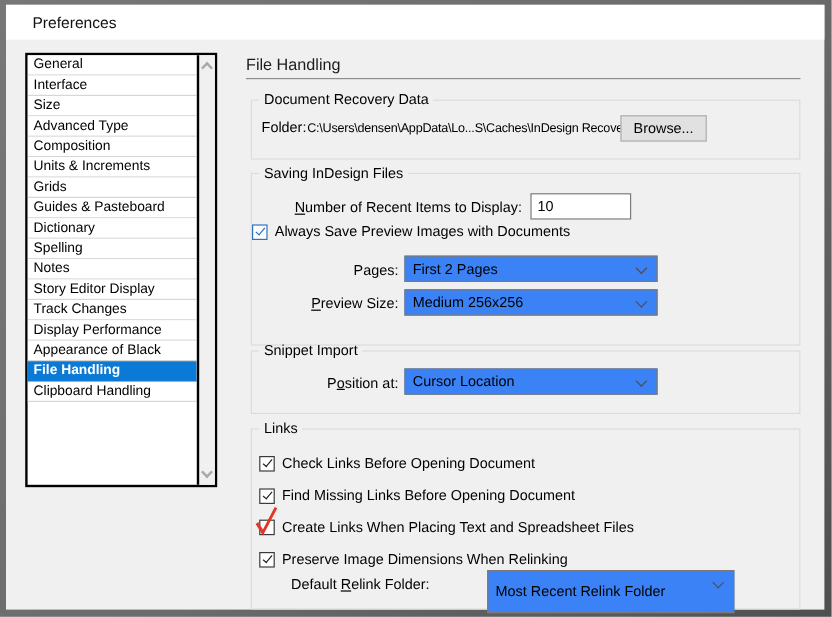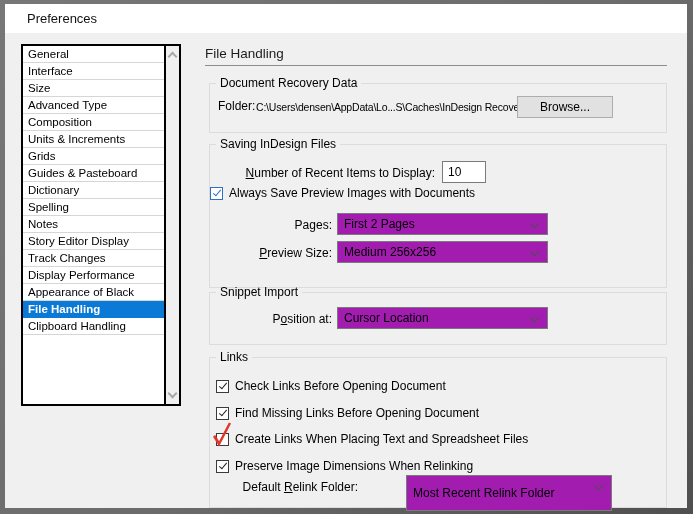--- a/index.html
+++ b/index.html
@@ -39,21 +39,21 @@
   .lbl { position:absolute; font-size:12px; color:#000; white-space:nowrap; }
   .path { font-size:10.5px; letter-spacing:-0.2px; }
 
   .btn { position:absolute; background:#e1e1e1; border:1px solid #adadad; font-size:12px;
          color:#000; display:flex; align-items:center; justify-content:center;
          font-family:"Liberation Sans", sans-serif; cursor:default; }
 
   .textbox { position:absolute; background:#fff; border:1px solid #7a7a7a; font-size:12px;
              padding-left:5px; display:flex; align-items:center; color:#000; }
 
-  .combo { position:absolute; background:#a21caf; border:1px solid #7a7a7a; font-size:12px;
+  .combo { position:absolute; background:#3b82f6; border:1px solid #7a7a7a; font-size:12px;
            color:#000; display:flex; align-items:center; padding-left:6px; cursor:default; }
   .combo .cchev { position:absolute; right:9px; top:6px; width:7px; height:7px;
                   border-right:1.6px solid #4f4f4f; border-bottom:1.6px solid #4f4f4f;
                   transform:rotate(45deg); }
 
   .cb { width:13px; height:13px; background:#fff; border:1px solid #3a3a3a; position:relative; flex:none; }
   .cb .mark { position:absolute; left:3.5px; top:0.5px; width:4px; height:8px;
               border-right:1.8px solid #222; border-bottom:1.8px solid #222; transform:rotate(40deg); }
   .cb.blue { border-color:#2c71c4; }
   .cb.blue .mark { border-color:#2c71c4; }
@@ -108,24 +108,24 @@
   </fieldset>
   <fieldset id="fs-snippet">
     <legend>Snippet Import</legend>
   </fieldset>
   <fieldset id="fs-links">
     <legend>Links</legend>
   </fieldset>
 
   <span class="lbl" style="left:213px; top:95px;">Folder:</span>
   <span class="lbl path" style="left:251px; top:97px;">C:\Users\densen\AppData\Lo...S\Caches\InDesign Recovery</span>
-  <div class="btn" style="left:512px; top:92px; width:96px; height:22px;">Browse...</div>
+  <div class="btn" style="left:512px; top:92px; width:72px; height:22px;">Browse...</div>
 
   <span class="lbl" style="right:252px; top:162px;"><span data-u="1">N</span><span>umber of Recent Items to Display:</span></span>
-  <div class="textbox" style="left:437px; top:157px; width:44px; height:22px;">
+  <div class="textbox" style="left:437px; top:157px; width:84px; height:22px;">
     <span>10</span>
   </div>
 
   <div class="cbrow" style="left:205px; top:182px;">
     <span class="cb blue">
         <span class="mark"></span>
       </span>
     <span class="cblabel">Always Save Preview Images with Documents</span>
   </div>
 

